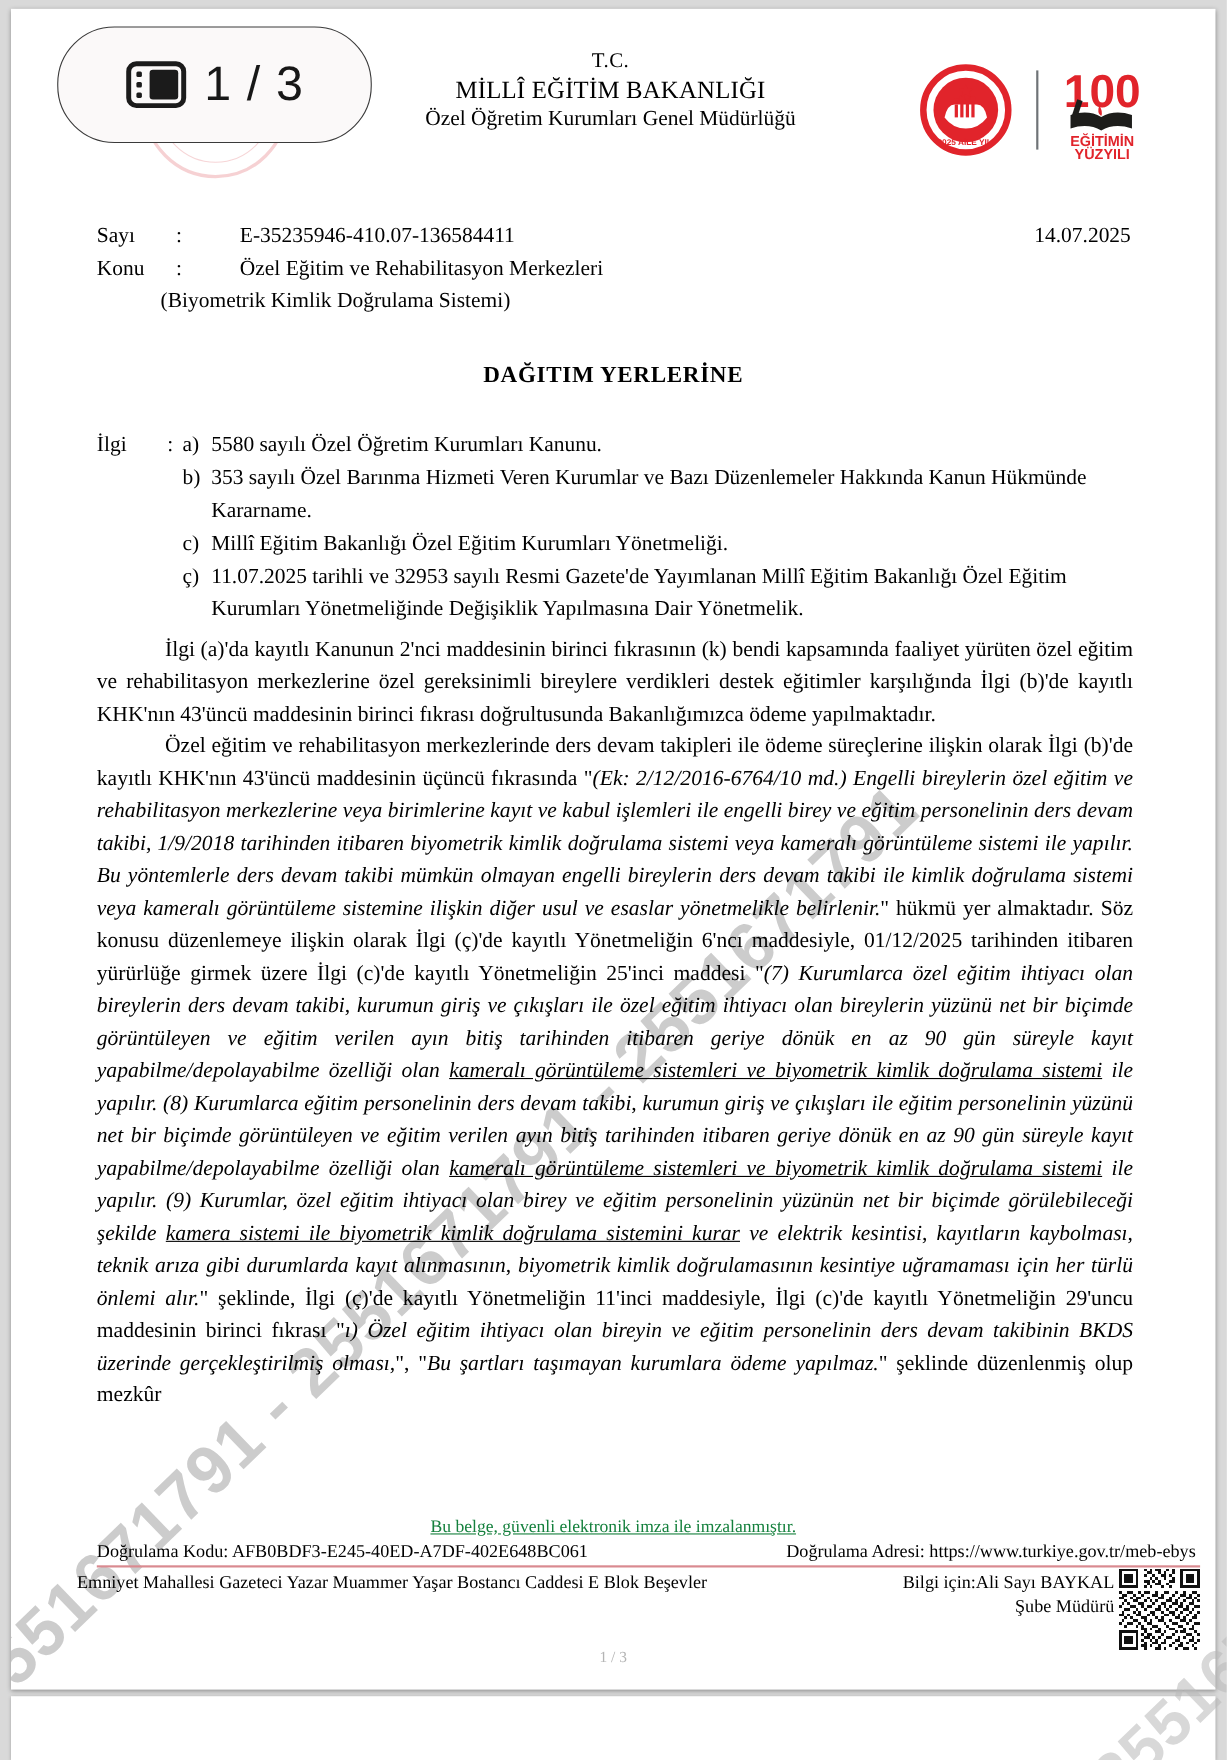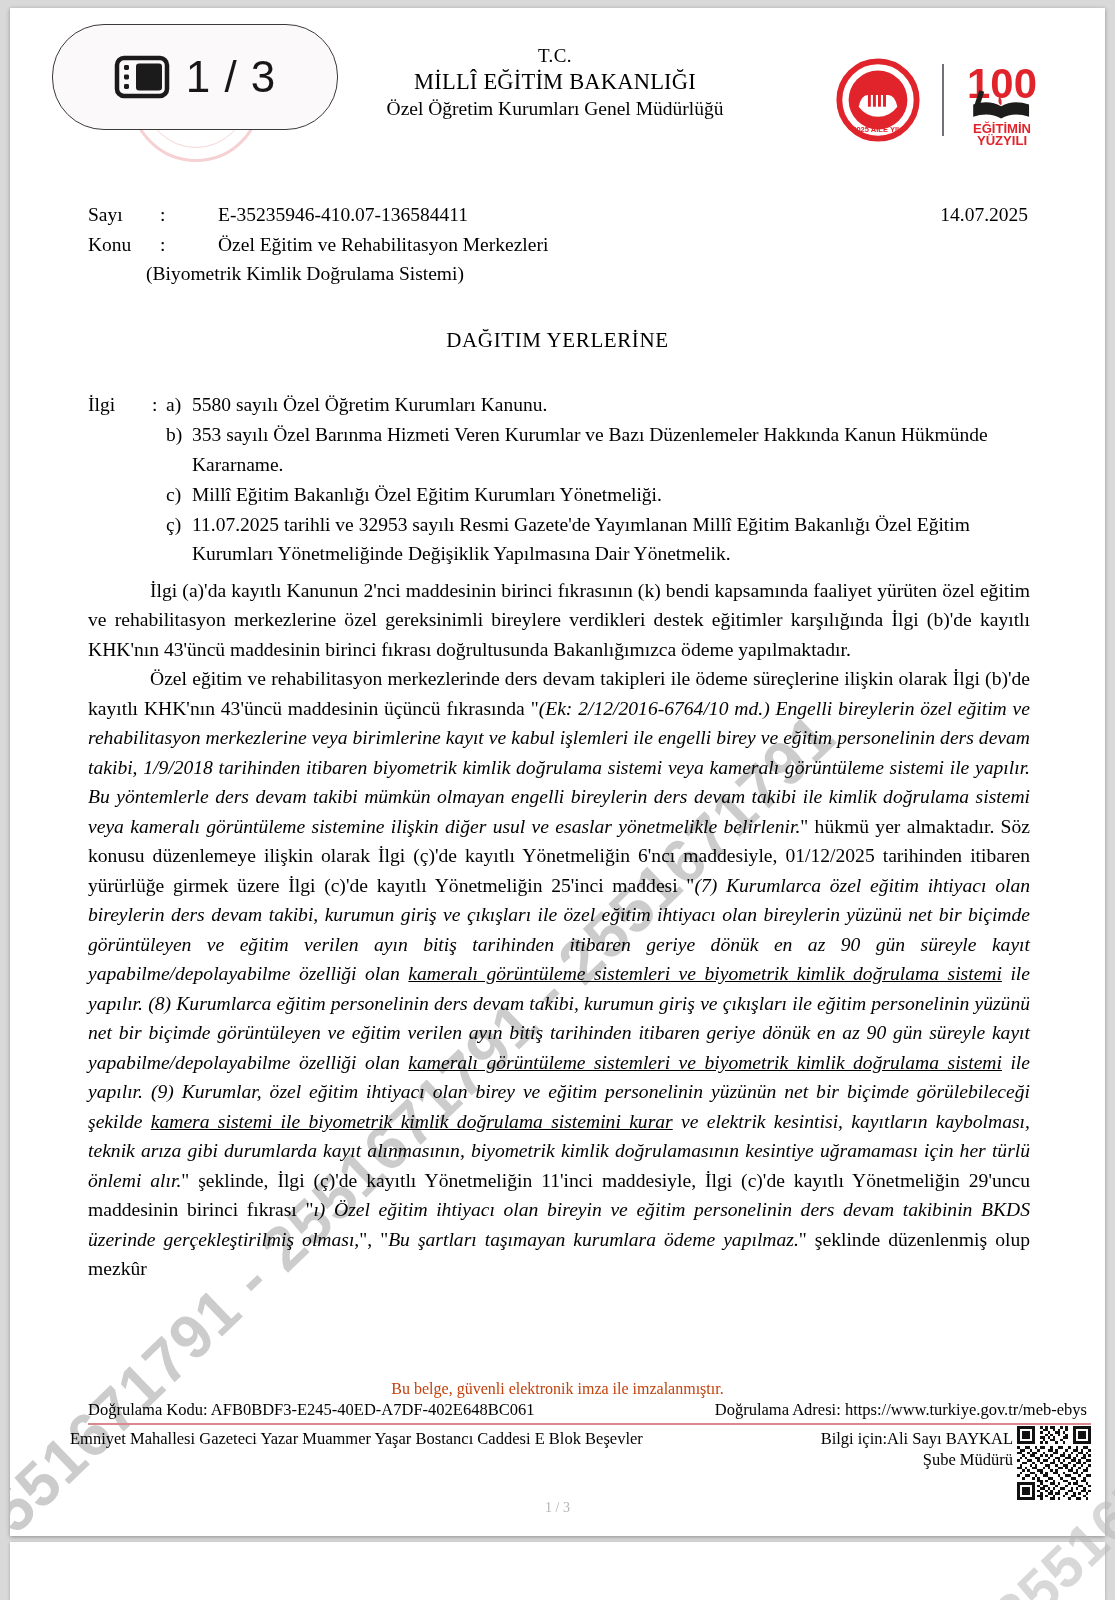--- a/index.html
+++ b/index.html
@@ -169,20 +169,21 @@
 
   
   #dagitim {
     position: absolute;
     left: 0;
     top: 320px;
     width: 1095px;
     text-align: center;
     font-size: 21px;
     letter-spacing: .6px;
+    font-weight: bold;
   }
 
   
   #ilgi {
     position: absolute;
     left: 78px;
     top: 382px;
     width: 945px;
     font-size: 19.5px;
     line-height: 1.5;
@@ -230,22 +231,23 @@
 
   
   #footer {
     position: absolute;
     left: 0;
     top: 1372px;
     width: 1095px;
   }
   #footer-esig {
     text-align: center;
-    color: #c2410c;
+    color: #15803d;
     font-size: 16px;
+    text-decoration: underline;
   }
   #footer-codes {
     position: relative;
     margin-top: 2px;
     padding: 0 18px 3px 78px;
     font-size: 16.5px;
     display: flex;
     justify-content: space-between;
   }
   #footer-rule {

